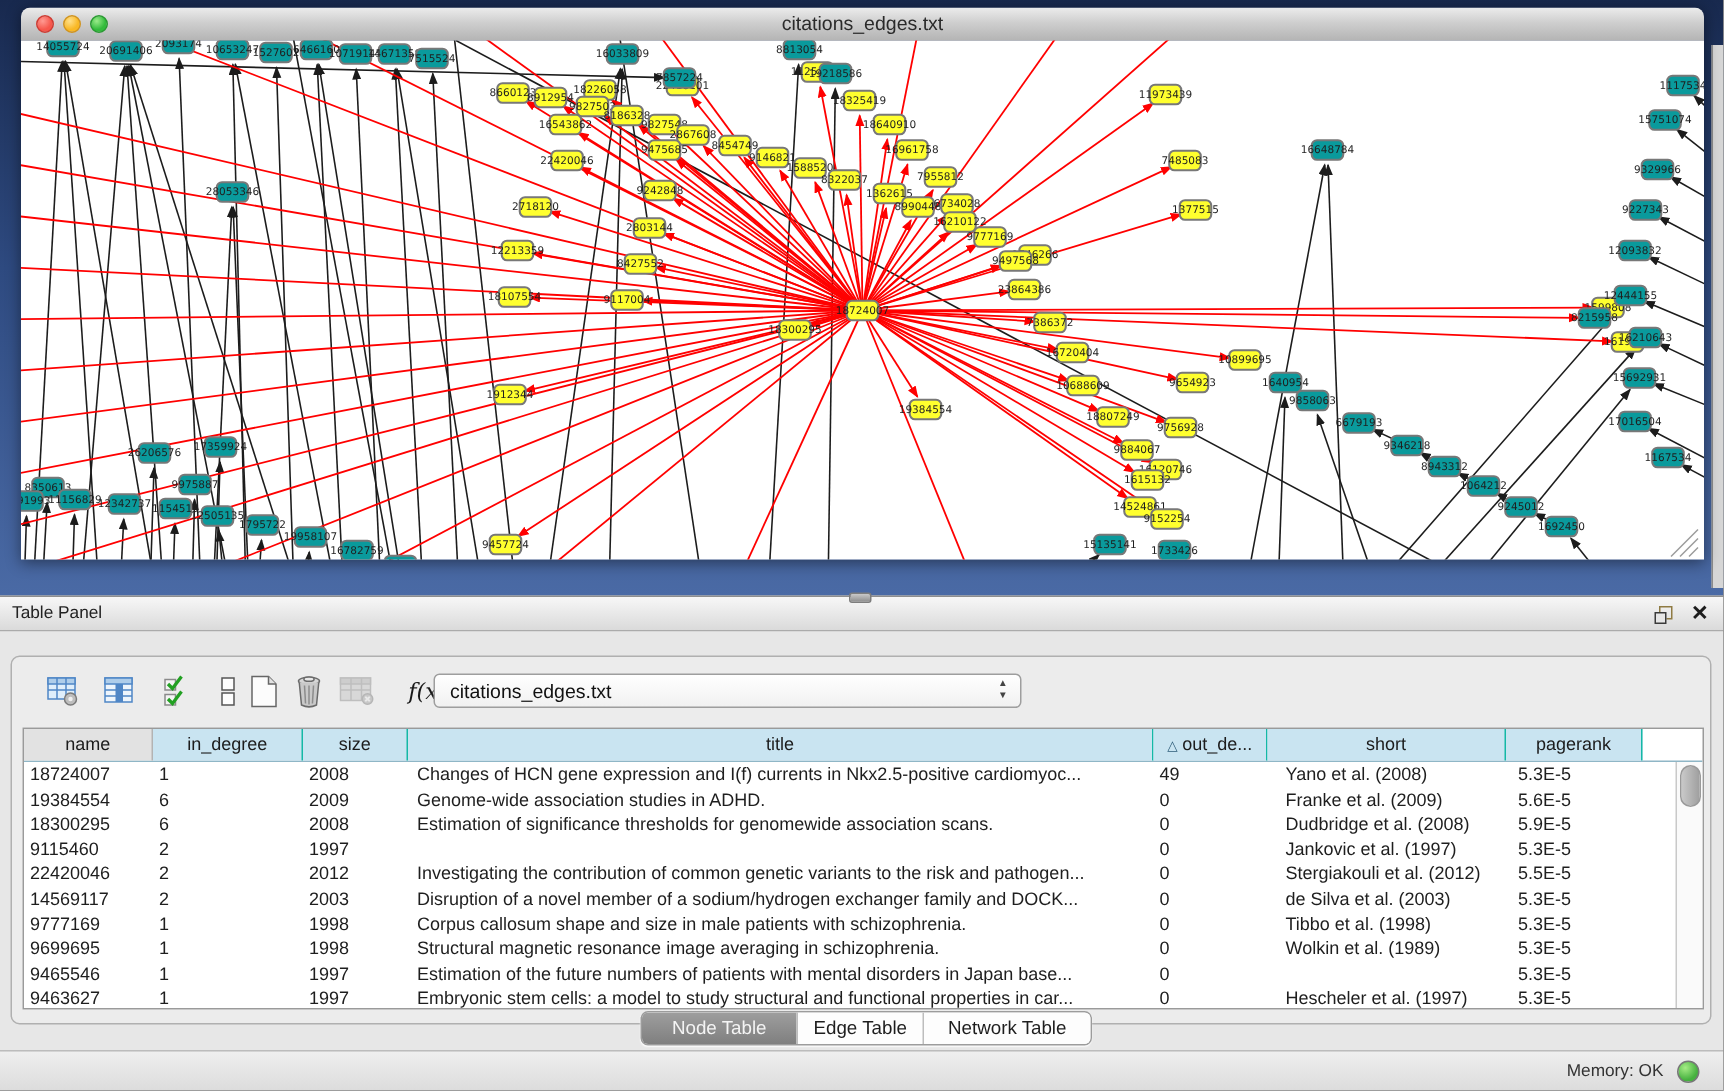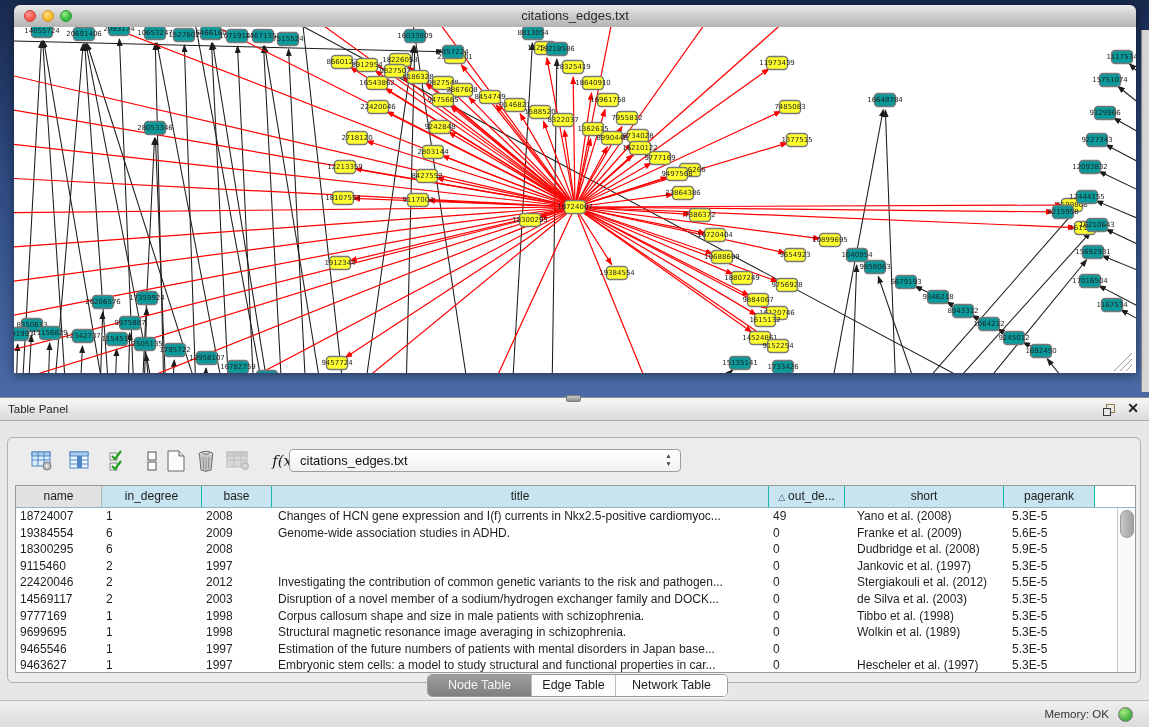--- a/index.html
+++ b/index.html
@@ -763,21 +763,21 @@
 
       <div class="combo">
         <span class="val">citations_edges.txt</span>
         <span class="stepper">▲<br>▼</span>
       </div>
 
       <div class="tablewrap">
         <div class="thead" id="thead">
             <div class="th gray" style="left: 0px; width: 86px;">name</div>
             <div class="th" style="left: 86px; width: 100px;">in_degree</div>
-            <div class="th" style="left: 186px; width: 70px;">base</div>
+            <div class="th" style="left: 186px; width: 70px;">size</div>
             <div class="th" style="left: 256px; width: 497px;">title</div>
             <div class="th" style="left: 753px; width: 76px;"><span class="sort">△</span>out_de...</div>
             <div class="th" style="left: 829px; width: 159px;">short</div>
             <div class="th" style="left: 988px; width: 91px;">pagerank</div>
           </div>
         <div class="tbody" id="tbody">
             <div class="tr">
               <div class="td" style="left: 0px; width: 86px; padding-left: 4px;">18724007</div>
               <div class="td" style="left: 86px; width: 100px; padding-left: 4px;">1</div>
               <div class="td" style="left: 186px; width: 70px; padding-left: 4px;">2008</div>
@@ -792,20 +792,21 @@
               <div class="td" style="left: 186px; width: 70px; padding-left: 4px;">2009</div>
               <div class="td" style="left: 256px; width: 497px; padding-left: 6px;">Genome-wide association studies in ADHD.</div>
               <div class="td" style="left: 753px; width: 76px; padding-left: 4px;">0</div>
               <div class="td" style="left: 829px; width: 159px; padding-left: 12px;">Franke et al. (2009)</div>
               <div class="td" style="left: 988px; width: 91px; padding-left: 8px;">5.6E-5</div>
             </div>
             <div class="tr">
               <div class="td" style="left: 0px; width: 86px; padding-left: 4px;">18300295</div>
               <div class="td" style="left: 86px; width: 100px; padding-left: 4px;">6</div>
               <div class="td" style="left: 186px; width: 70px; padding-left: 4px;">2008</div>
+              <div class="td" style="left: 256px; width: 497px; padding-left: 6px;">Estimation of significance thresholds for genomewide association scans.</div>
               <div class="td" style="left: 753px; width: 76px; padding-left: 4px;">0</div>
               <div class="td" style="left: 829px; width: 159px; padding-left: 12px;">Dudbridge et al. (2008)</div>
               <div class="td" style="left: 988px; width: 91px; padding-left: 8px;">5.9E-5</div>
             </div>
             <div class="tr">
               <div class="td" style="left: 0px; width: 86px; padding-left: 4px;">9115460</div>
               <div class="td" style="left: 86px; width: 100px; padding-left: 4px;">2</div>
               <div class="td" style="left: 186px; width: 70px; padding-left: 4px;">1997</div>
               <div class="td" style="left: 753px; width: 76px; padding-left: 4px;">0</div>
               <div class="td" style="left: 829px; width: 159px; padding-left: 12px;">Jankovic et al. (1997)</div>

